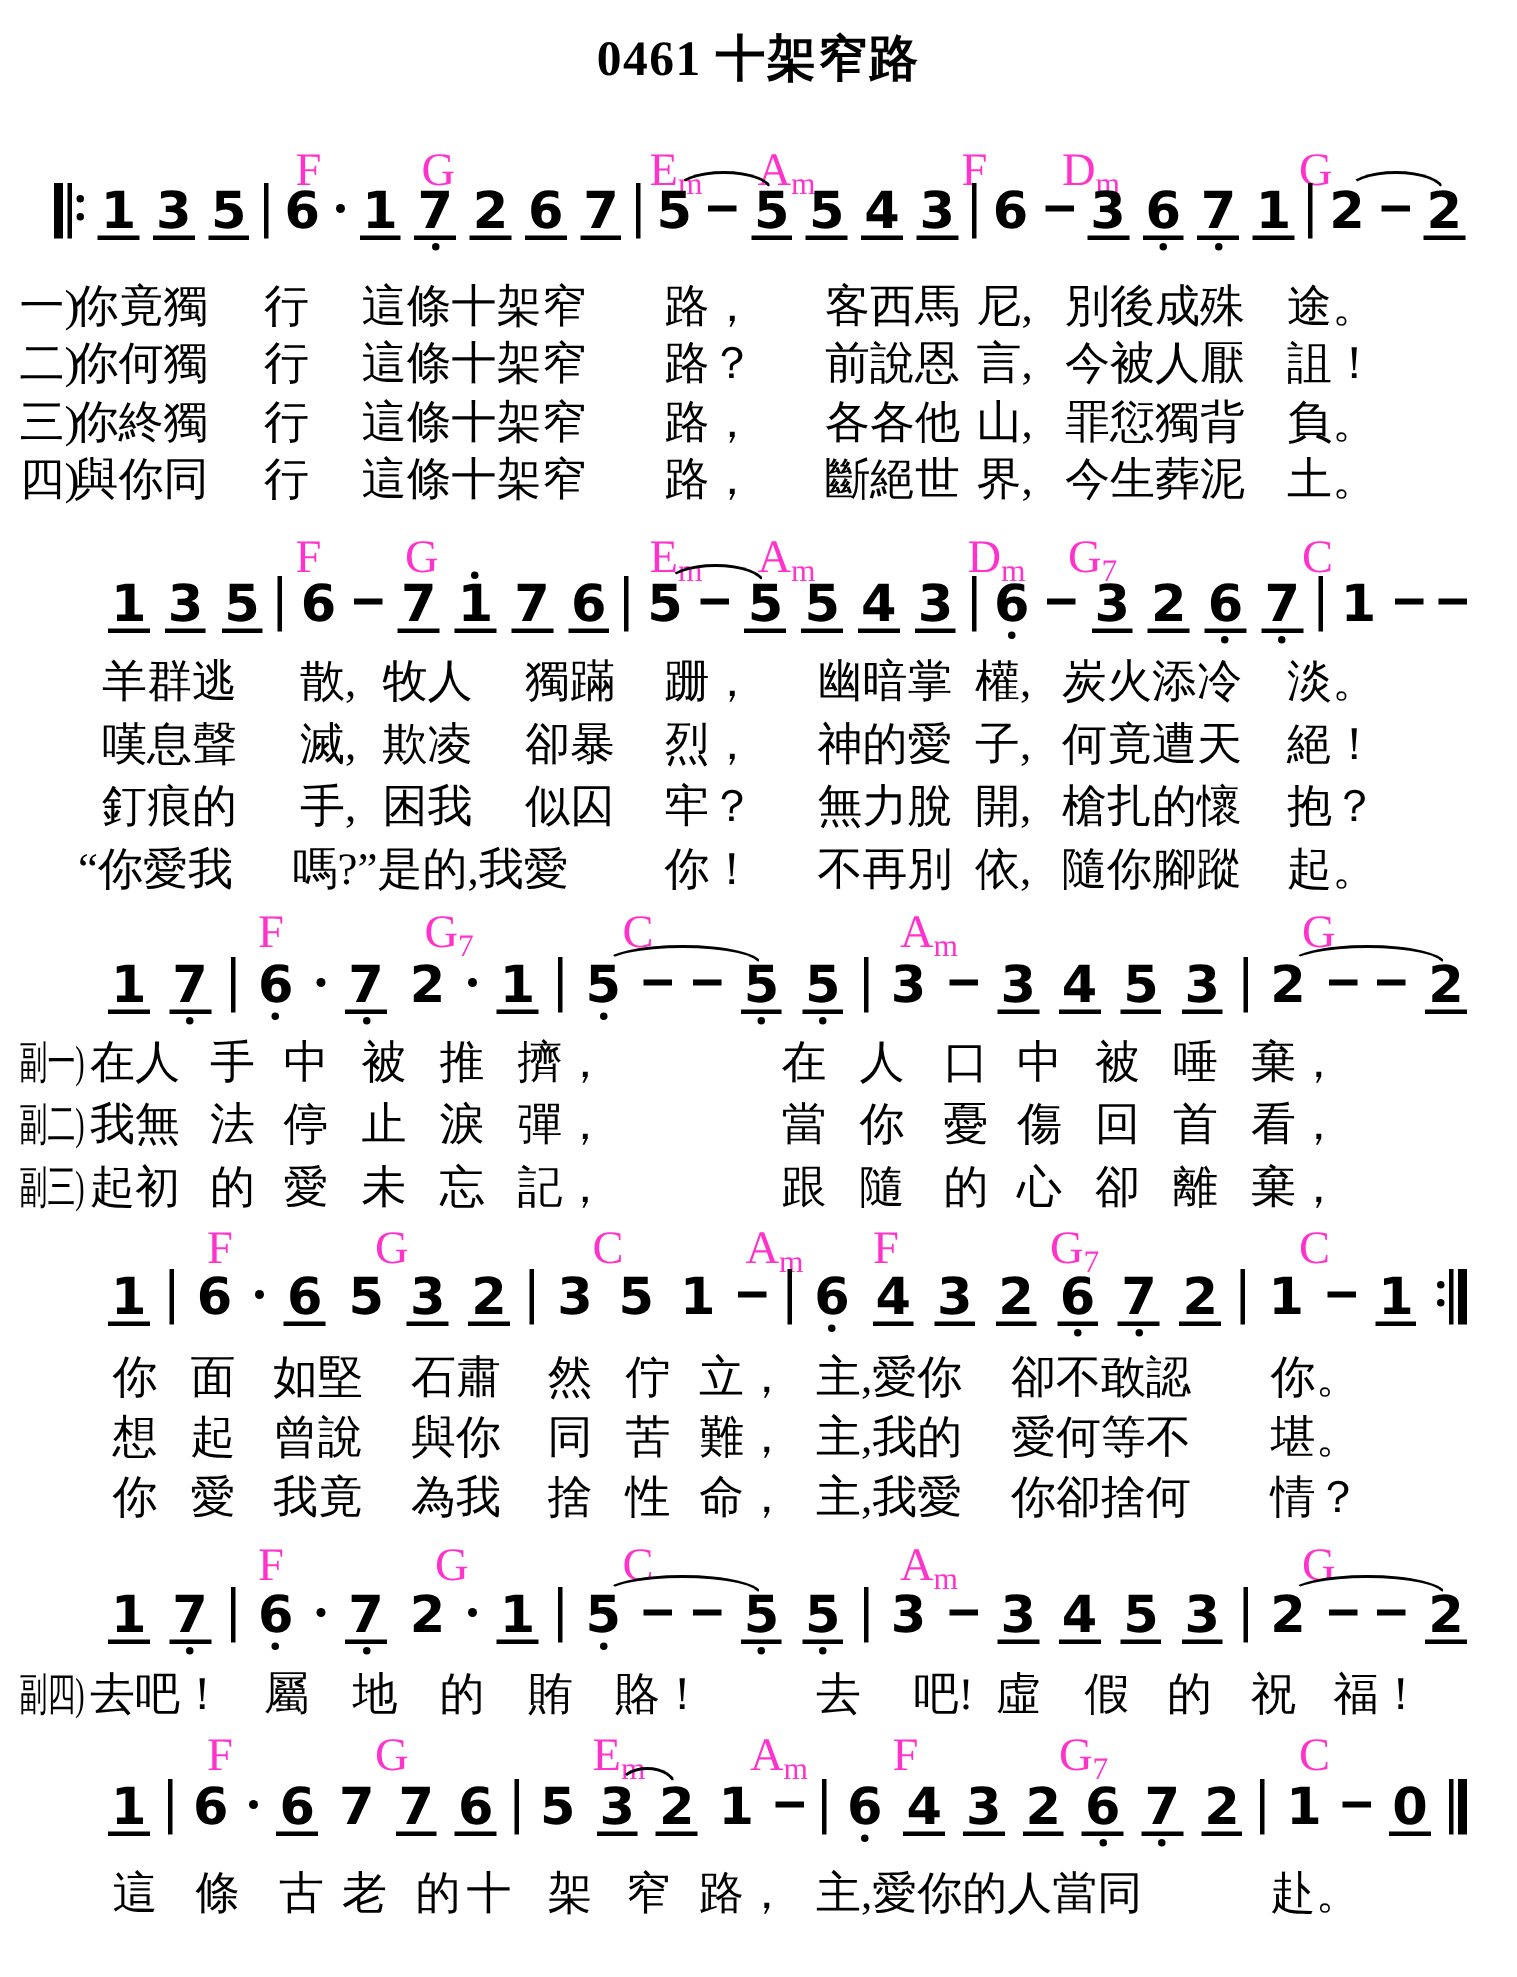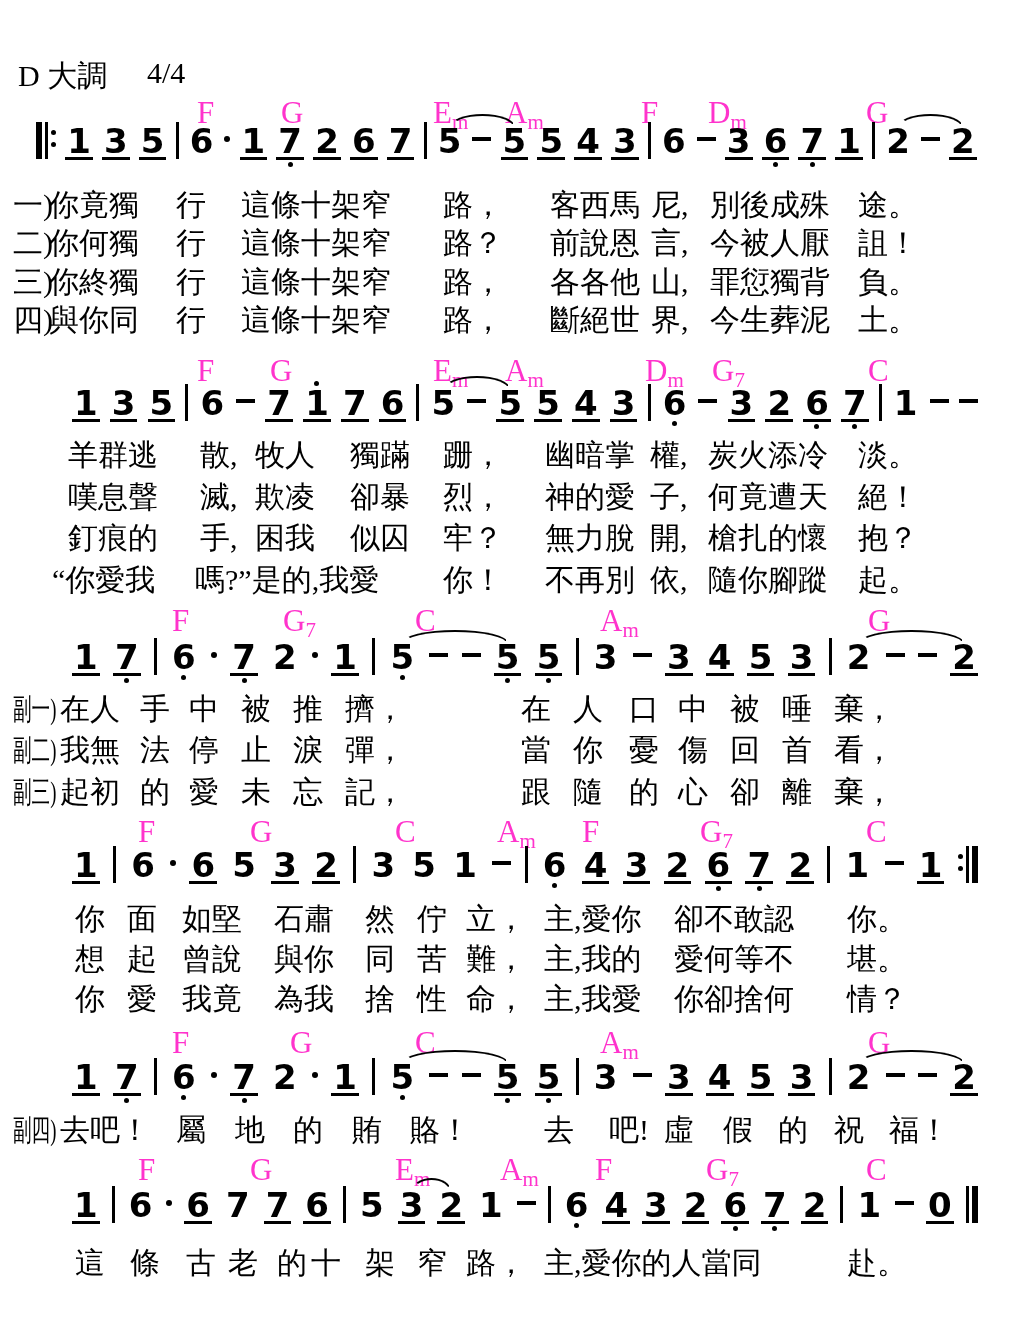--- a/index.html
+++ b/index.html
@@ -32,24 +32,21 @@
        border:2px solid transparent;border-top:2.5px solid #000;border-radius:50% / 100% 100% 0 0;}
   .lyric-row{position:absolute;left:0;width:100%;height:36px;font-size:30px;line-height:34px;white-space:pre;}
   .lseg{position:absolute;top:0;}
   .llabel{position:absolute;top:0;}
   .llabel.narrow{transform:scaleX(0.62);transform-origin:0 50%;}
 </style>
 </head>
 <body>
 
 <div class="page" id="page">
-  <div class="keyline">
-    <span class="keysig">D 大調</span>
-    <span class="meter">4/4</span>
-  </div>
+  <div class="title">0461 十架窄路</div>
 <div class="chord-row" style="top: 98px; color: rgb(255, 51, 204);">
       <span class="chord" style="left: 197px;"><span class="chord-root">F</span></span>
       <span class="chord" style="left: 281px;"><span class="chord-root">G</span></span>
       <span class="chord" style="left: 433px;"><span class="chord-root">E</span><span class="chord-sub">m</span></span>
       <span class="chord" style="left: 505px;"><span class="chord-root">A</span><span class="chord-sub">m</span></span>
       <span class="chord" style="left: 641px;"><span class="chord-root">F</span></span>
       <span class="chord" style="left: 708px;"><span class="chord-root">D</span><span class="chord-sub">m</span></span>
       <span class="chord" style="left: 866px;"><span class="chord-root">G</span></span>
     </div>
     <div class="chord-row" style="top: 356px; color: rgb(255, 51, 204);">

